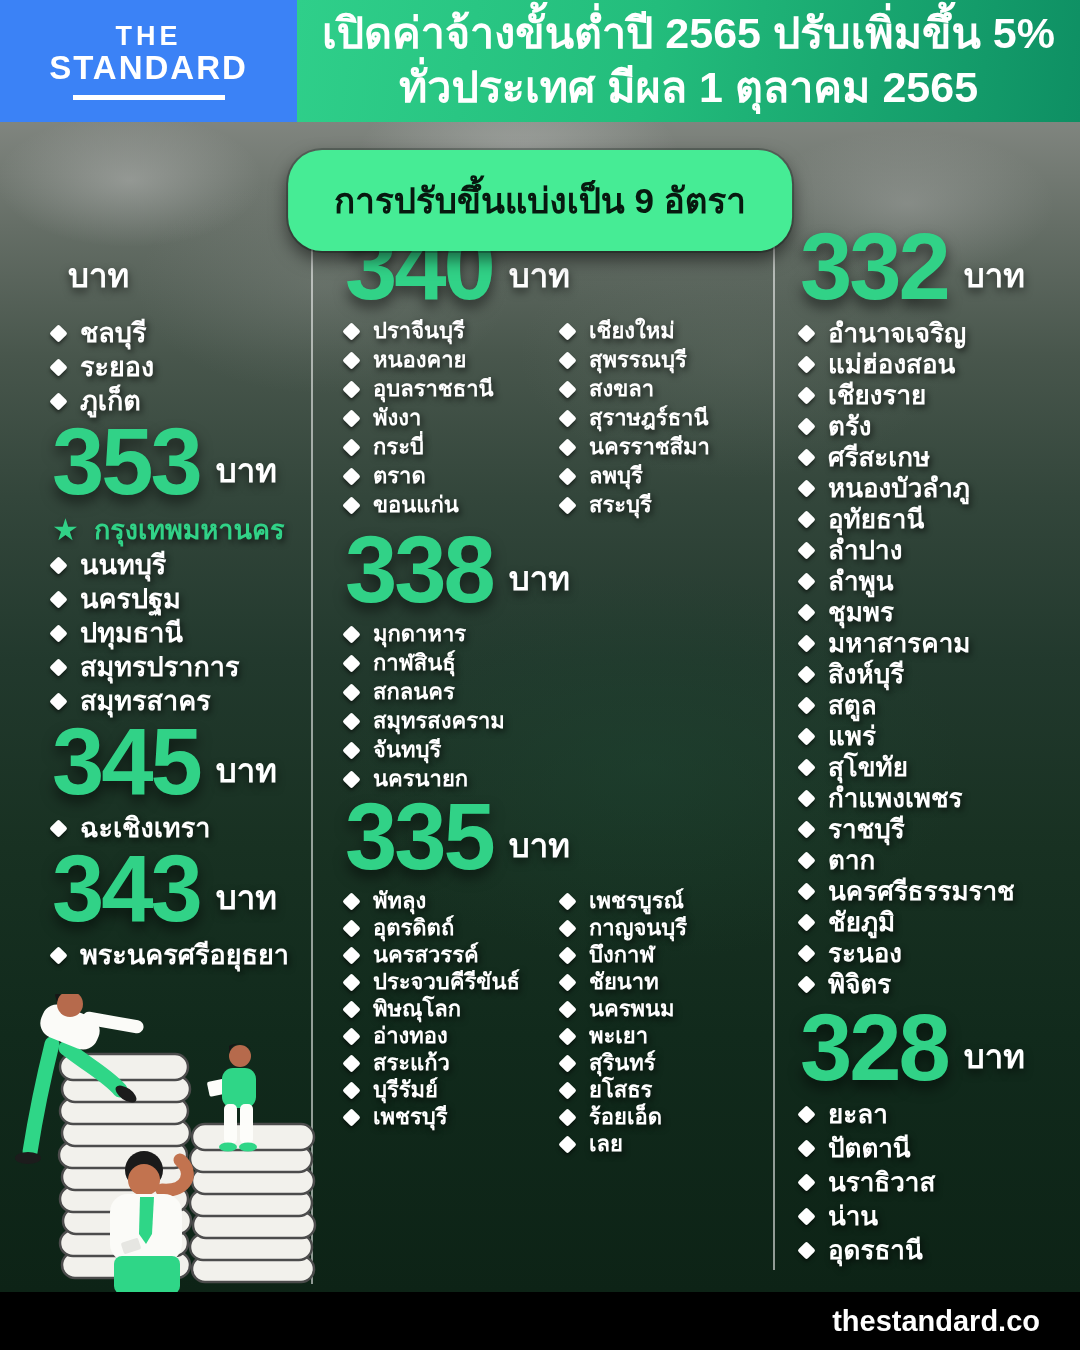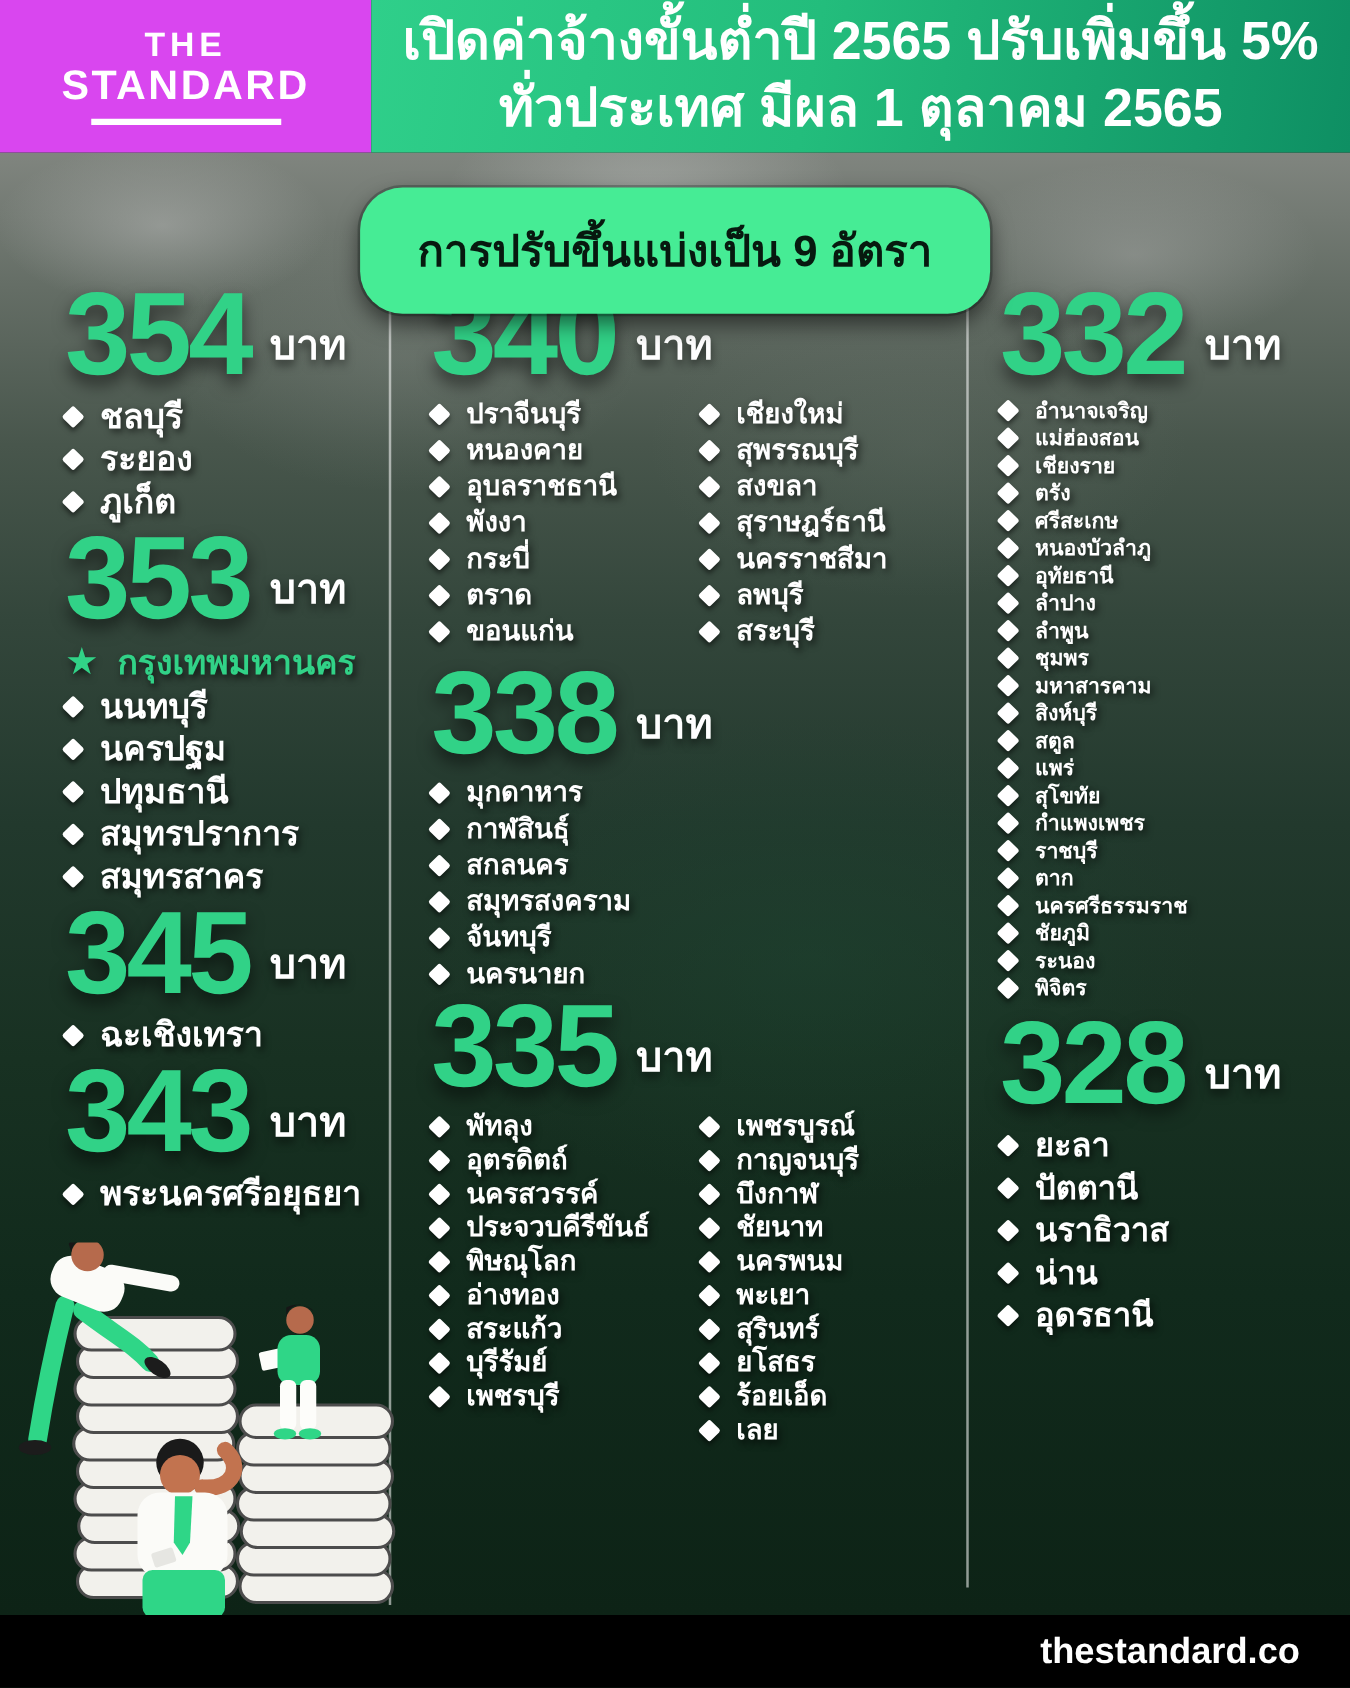--- a/index.html
+++ b/index.html
@@ -3,21 +3,21 @@
 <meta charset="utf-8">
 <style>
   html,body{margin:0;padding:0;background:#000;}
   *{box-sizing:border-box;}
   .canvas{
     position:relative;width:1080px;height:1350px;overflow:hidden;
     font-family:"Liberation Sans","DejaVu Sans",sans-serif;background:#0d2316;
   }
   
   .header{position:absolute;top:0;left:0;width:1080px;height:122px;display:flex;z-index:5;}
-  .logo-box{width:297px;height:122px;background:#d946ef;display:flex;flex-direction:column;align-items:center;justify-content:center;}
+  .logo-box{width:297px;height:122px;background:#3b82f6;display:flex;flex-direction:column;align-items:center;justify-content:center;}
   .logo-line1{color:#fff;font-weight:900;font-size:27px;letter-spacing:4px;line-height:1.05;}
   .logo-line2{color:#fff;font-weight:900;font-size:33px;letter-spacing:2px;line-height:1.1;}
   .logo-underline{width:152px;height:5px;background:#fff;margin-top:9px;}
   .header-title{
     flex:1;height:122px;display:flex;flex-direction:column;align-items:center;justify-content:center;
     background:linear-gradient(100deg,var(--header_gradient_start,#2fcf8a) 0%,#23bd7c 45%,var(--header_gradient_end,#0e8f63) 100%);
   }
   .header-title .t1,.header-title .t2{color:#fff;font-weight:900;font-size:43px;line-height:1.25;white-space:nowrap;text-align:right;}
   
   .photo-bg{
@@ -51,21 +51,21 @@
     font-size:94px;font-weight:900;line-height:.8;letter-spacing:-3px;
     color:var(--accent_green,#31d287);text-shadow:0 7px 14px rgba(0,0,0,.55);
   }
   .rate-unit{font-size:33px;font-weight:900;color:#fff;margin-left:16px;padding-bottom:2px;text-shadow:0 4px 8px rgba(0,0,0,.6);}
   .tier{margin-bottom:8px;}
   .prov{display:flex;align-items:center;gap:15px;color:#fff;font-weight:800;line-height:1;white-space:nowrap;text-shadow:2px 3px 6px rgba(0,0,0,.65);}
   .diamond{width:13px;height:13px;background:#fff;transform:rotate(45deg);border-radius:2px;flex:0 0 13px;box-shadow:2px 2px 4px rgba(0,0,0,.5);}
   .col-left .prov{font-size:27px;margin-bottom:7px;}
   .col-mid .prov{font-size:22px;margin-bottom:7px;}
   .col-mid .tier-335 .prov{margin-bottom:5px;}
-  .col-right .tier-332 .prov{font-size:17px;margin-bottom:5px;}
+  .col-right .tier-332 .prov{font-size:26px;margin-bottom:5px;}
   .col-right .tier-328 .prov{font-size:26px;margin-bottom:8px;}
   .two-col{display:flex;}
   .two-col .sub1{width:216px;flex:0 0 216px;}
   .two-col .sub2{flex:1;}
   .starred{margin-bottom:7px;}
   .starred .star-icon{color:var(--accent_green,#31d287);font-size:30px;line-height:1;flex:0 0 auto;text-shadow:0 3px 6px rgba(0,0,0,.55);}
   .starred .starred-label{color:var(--accent_green,#31d287);font-size:27px;font-weight:800;}
   
   .footer{position:absolute;left:0;bottom:0;width:1080px;height:58px;background:#000;display:flex;align-items:center;justify-content:flex-end;z-index:7;padding-left:40px;}
   .footer .site{color:#fff;font-weight:800;font-size:29px;margin-right:40px;}
@@ -91,21 +91,20 @@
       <div class="t1">เปิดค่าจ้างขั้นต่ำปี 2565 ปรับเพิ่มขึ้น 5%</div>
       <div class="t2">ทั่วประเทศ มีผล 1 ตุลาคม 2565</div>
     </div>
   </div>
 
   <div class="badge">การปรับขึ้นแบ่งเป็น 9 อัตรา</div>
 
   <div class="col col-left">
     <div class="tier tier-354">
       <div class="rate-row">
-        <span class="rate-num">354</span>
         <span class="rate-unit">บาท</span>
       </div>
       <div class="prov-list">
           <div class="prov">
             <span class="diamond"></span>
             <span class="prov-label">ชลบุรี</span>
           </div>
           <div class="prov">
             <span class="diamond"></span>
             <span class="prov-label">ระยอง</span>

